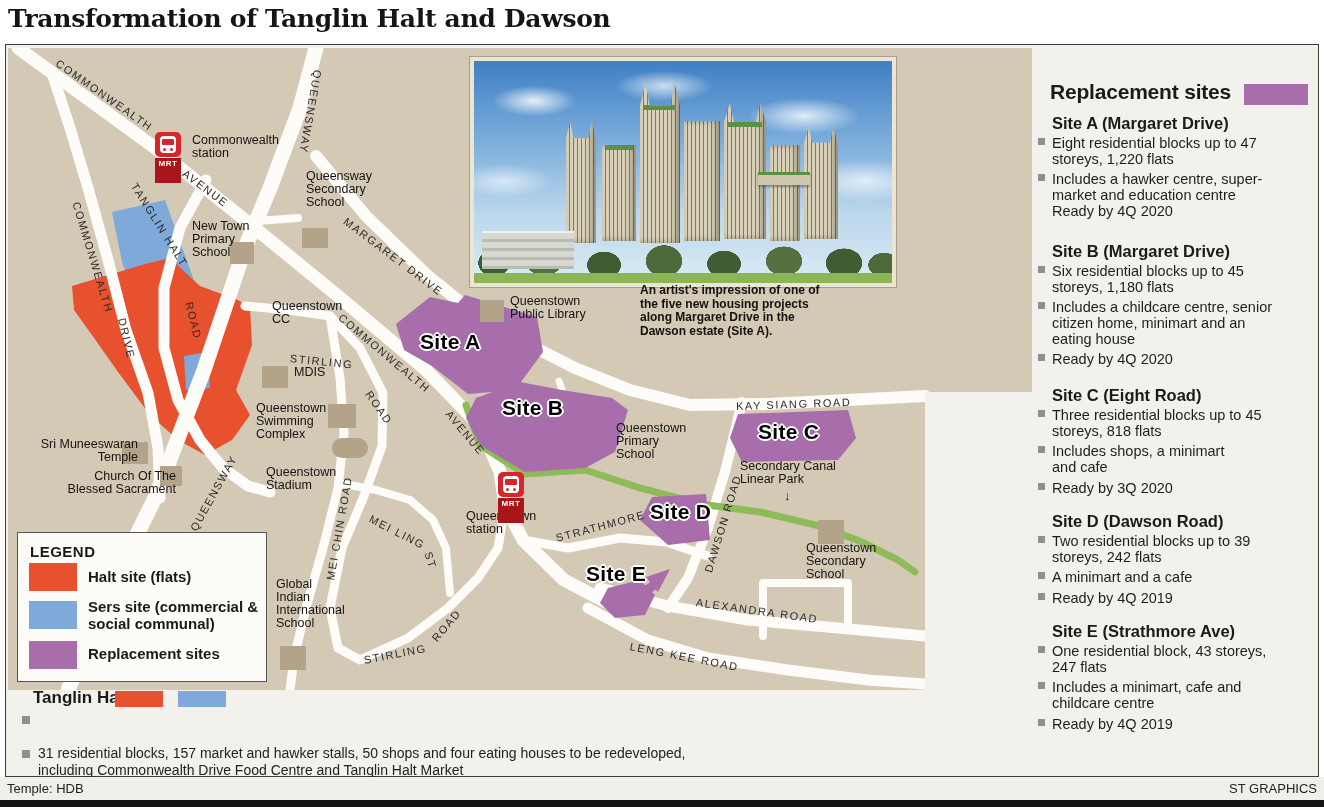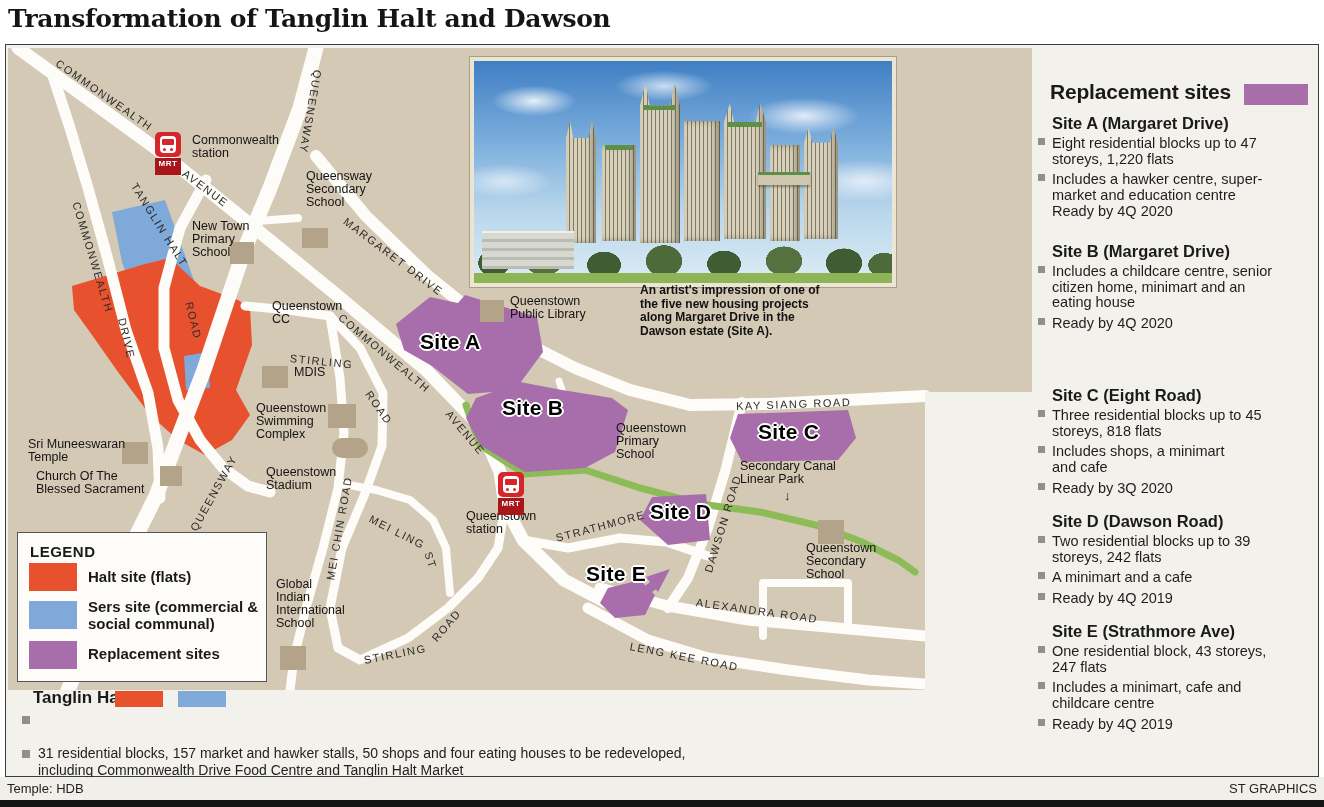--- a/index.html
+++ b/index.html
@@ -6,37 +6,37 @@
   .page{position:relative;width:1324px;height:807px;background:#ffffff;overflow:hidden;
         font-family:"Liberation Sans",sans-serif;color:#1a1a1a;}
   .title{position:absolute;left:8px;top:4px;font-family:"DejaVu Serif",serif;
          font-weight:bold;font-size:25px;letter-spacing:-0.3px;color:#151515;}
   .panel{position:absolute;left:5px;top:44px;width:1312px;height:731px;
          border:1px solid #3c3c3c;background:#f3f1ec;}
   .map-svg{position:absolute;left:8px;top:48px;z-index:1;}
   
   .place{position:absolute;z-index:3;font-size:12.5px;line-height:1.05;color:#141414;
          white-space:pre-line;}
-  .place.ra{text-align:left;}
+  .place.ra{text-align:right;}
   .road{position:absolute;z-index:3;font-size:11px;letter-spacing:1.6px;color:#2b2b2b;
         white-space:nowrap;transform-origin:0 50%;}
   .site-label{position:absolute;z-index:4;font-size:21px;font-weight:bold;color:#000;
         white-space:nowrap;letter-spacing:0.3px;
         text-shadow:-2px 0 0 #fff,2px 0 0 #fff,0 -2px 0 #fff,0 2px 0 #fff,
                     -1px -1px 0 #fff,1px 1px 0 #fff,-1px 1px 0 #fff,1px -1px 0 #fff;}
   .canal-arrow{position:absolute;z-index:3;font-size:13px;color:#222;}
   
   .mrt{position:absolute;z-index:4;width:26px;}
   .mrt .top{width:26px;height:25px;background:#d6252b;border-radius:5px;position:relative;}
   .mrt .train{position:absolute;left:5px;top:4px;width:16px;height:17px;background:#fff;border-radius:4px;}
   .mrt .train:before{content:"";position:absolute;left:2px;right:2px;top:3px;height:6px;
         background:#d6252b;border-radius:1px;}
   .mrt .train:after{content:"";position:absolute;left:3px;bottom:2px;width:3px;height:3px;
         border-radius:50%;background:#d6252b;box-shadow:7px 0 0 #d6252b;}
-  .mrt .tag{margin-top:1px;width:26px;height:17px;background:#a8161c;color:#fff;
+  .mrt .tag{margin-top:1px;width:26px;height:25px;background:#a8161c;color:#fff;
         font-size:8px;font-weight:bold;text-align:center;line-height:11px;letter-spacing:0.5px;}
   
   .art{position:absolute;left:470px;top:57px;width:418px;height:222px;z-index:2;
        border:4px solid #ece5d3;outline:1px solid #a89f8a;
        background:linear-gradient(180deg,#3f7fc4 0%,#7fb0dd 38%,#b9d7ec 68%,#dcebf4 100%);overflow:hidden;}
   .art .clouds{position:absolute;inset:0;
        background:radial-gradient(60px 22px at 60px 40px,rgba(255,255,255,.85),rgba(255,255,255,0) 70%),
                   radial-gradient(80px 26px at 330px 55px,rgba(255,255,255,.8),rgba(255,255,255,0) 70%),
                   radial-gradient(70px 22px at 190px 25px,rgba(255,255,255,.7),rgba(255,255,255,0) 70%),
                   radial-gradient(90px 30px at 390px 120px,rgba(255,255,255,.7),rgba(255,255,255,0) 70%),
@@ -291,20 +291,22 @@
     <h3>Site A (Margaret Drive)</h3>
     <div class="sb-bullet"><span class="bsq"></span><span>Eight residential blocks up to 47
 storeys, 1,220 flats</span></div>
     <div class="sb-bullet"><span class="bsq"></span><span>Includes a hawker centre, super-
 market and education centre
 Ready by 4Q 2020</span></div>
   </div>
 
   <div class="sb-site" style="top:242px">
     <h3>Site B (Margaret Drive)</h3>
+    <div class="sb-bullet"><span class="bsq"></span><span>Six residential blocks up to 45
+storeys, 1,180 flats</span></div>
     <div class="sb-bullet"><span class="bsq"></span><span>Includes a childcare centre, senior
 citizen home, minimart and an
 eating house</span></div>
     <div class="sb-bullet"><span class="bsq"></span><span>Ready by 4Q 2020</span></div>
   </div>
 
   <div class="sb-site" style="top:386px">
     <h3>Site C (Eight Road)</h3>
     <div class="sb-bullet"><span class="bsq"></span><span>Three residential blocks up to 45
 storeys, 818 flats</span></div>

